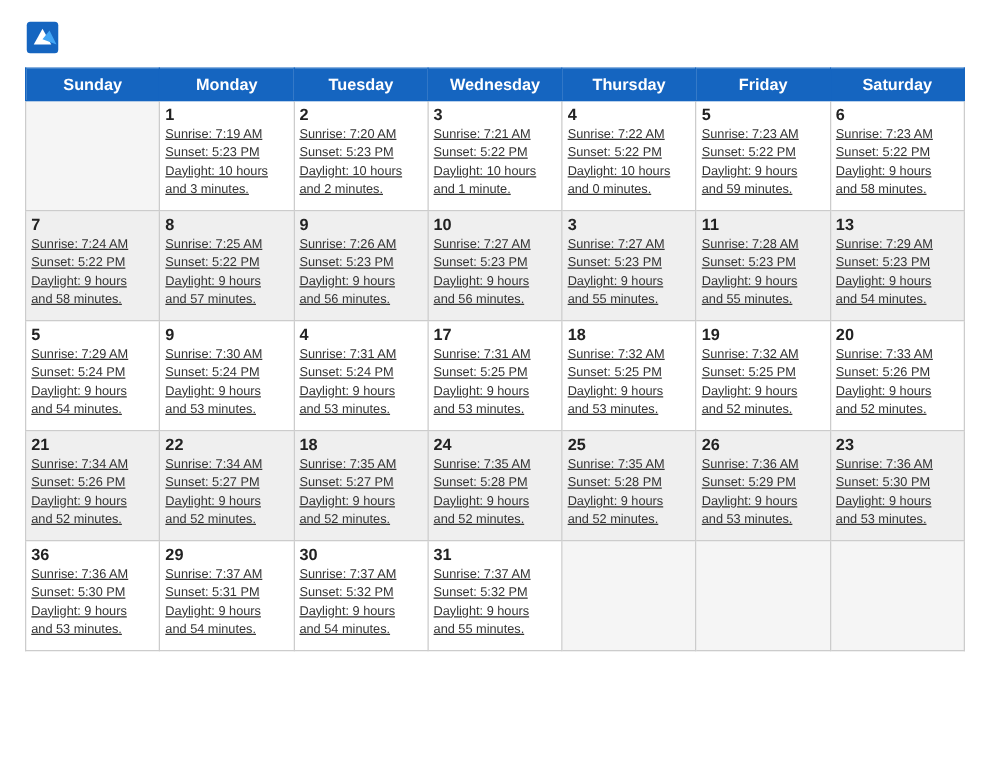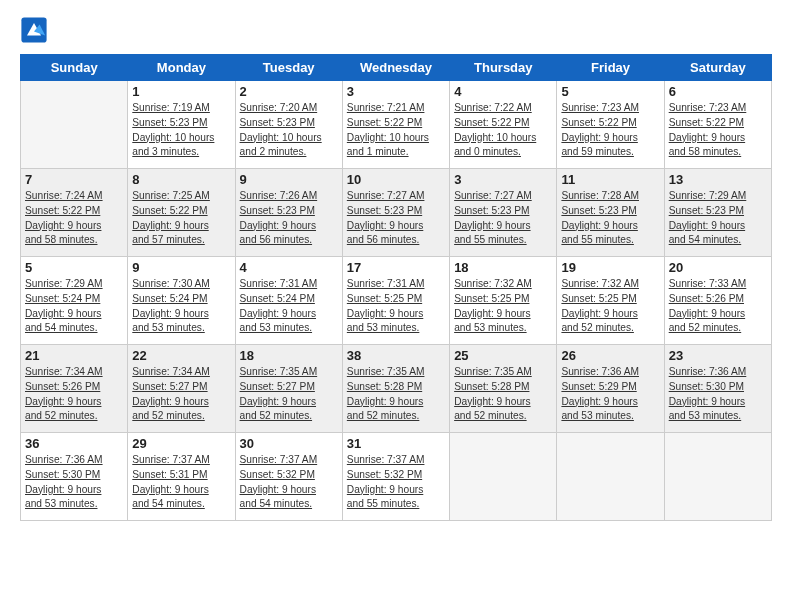--- a/index.html
+++ b/index.html
@@ -233,21 +233,21 @@
           </td>
           <td>
             <span class="day-num">22</span>
             <div class="cell-text">Sunrise: 7:34 AM<br>Sunset: 5:27 PM<br>Daylight: 9 hours<br>and 52 minutes.</div>
           </td>
           <td>
             <span class="day-num">18</span>
             <div class="cell-text">Sunrise: 7:35 AM<br>Sunset: 5:27 PM<br>Daylight: 9 hours<br>and 52 minutes.</div>
           </td>
           <td>
-            <span class="day-num">38</span>
+            <span class="day-num">24</span>
             <div class="cell-text">Sunrise: 7:35 AM<br>Sunset: 5:28 PM<br>Daylight: 9 hours<br>and 52 minutes.</div>
           </td>
           <td>
             <span class="day-num">25</span>
             <div class="cell-text">Sunrise: 7:35 AM<br>Sunset: 5:28 PM<br>Daylight: 9 hours<br>and 52 minutes.</div>
           </td>
           <td>
             <span class="day-num">26</span>
             <div class="cell-text">Sunrise: 7:36 AM<br>Sunset: 5:29 PM<br>Daylight: 9 hours<br>and 53 minutes.</div>
           </td>

